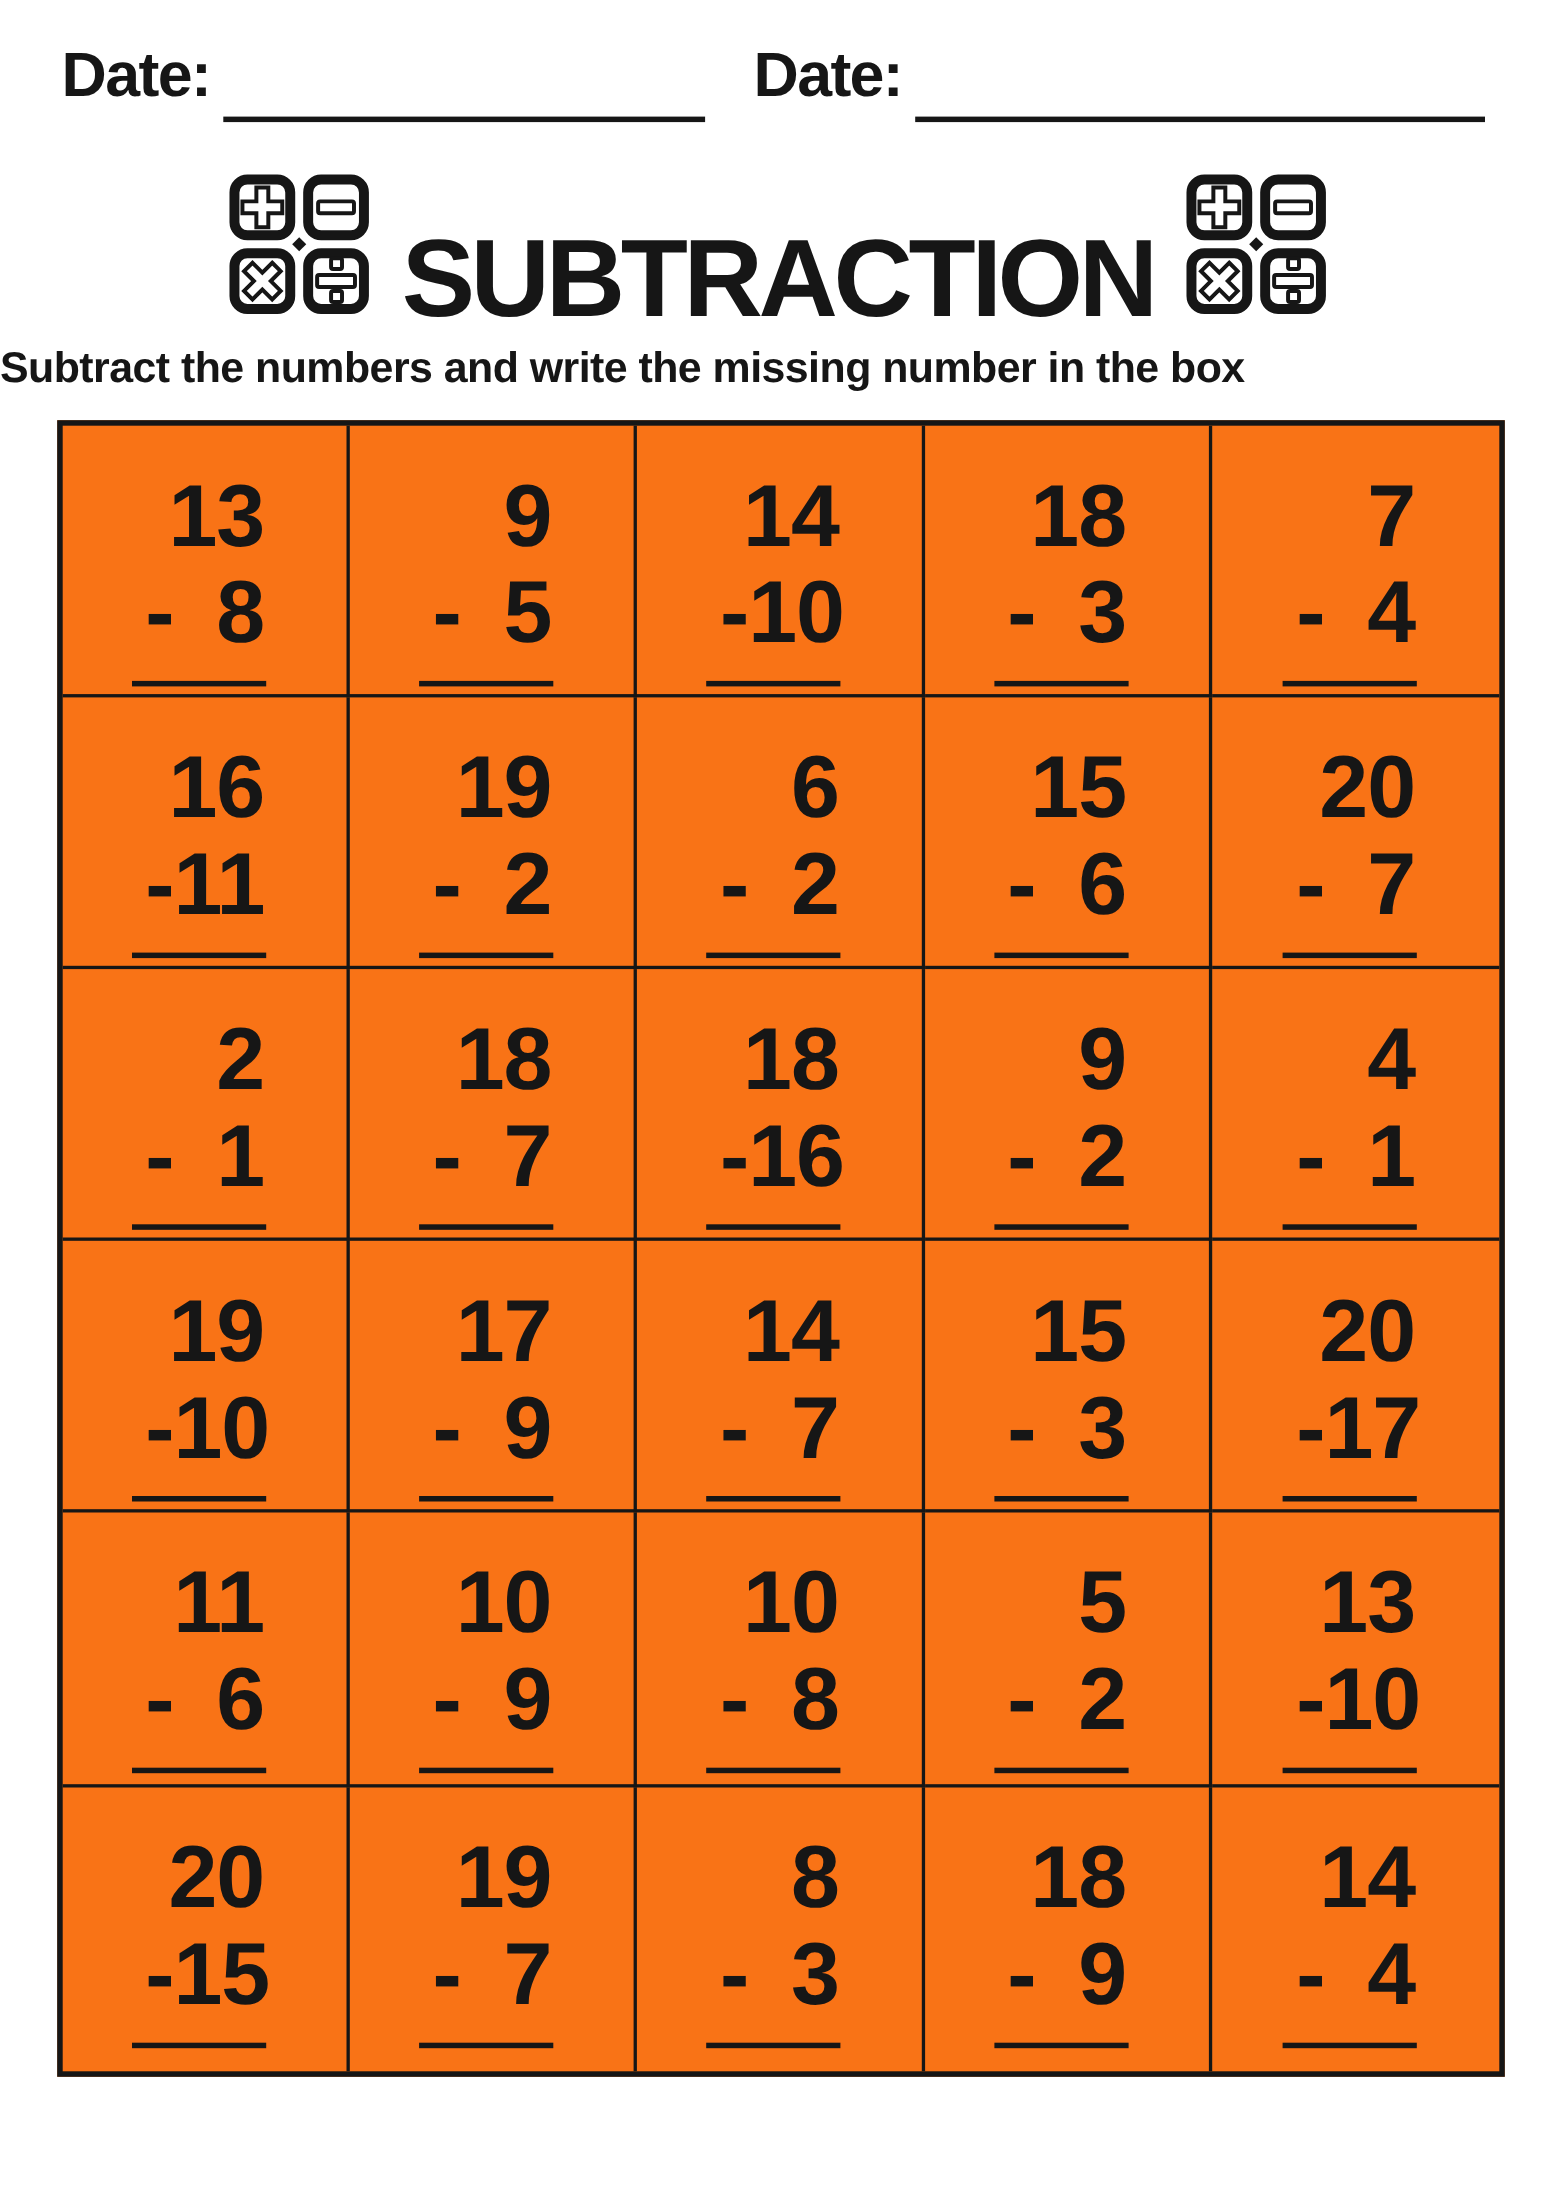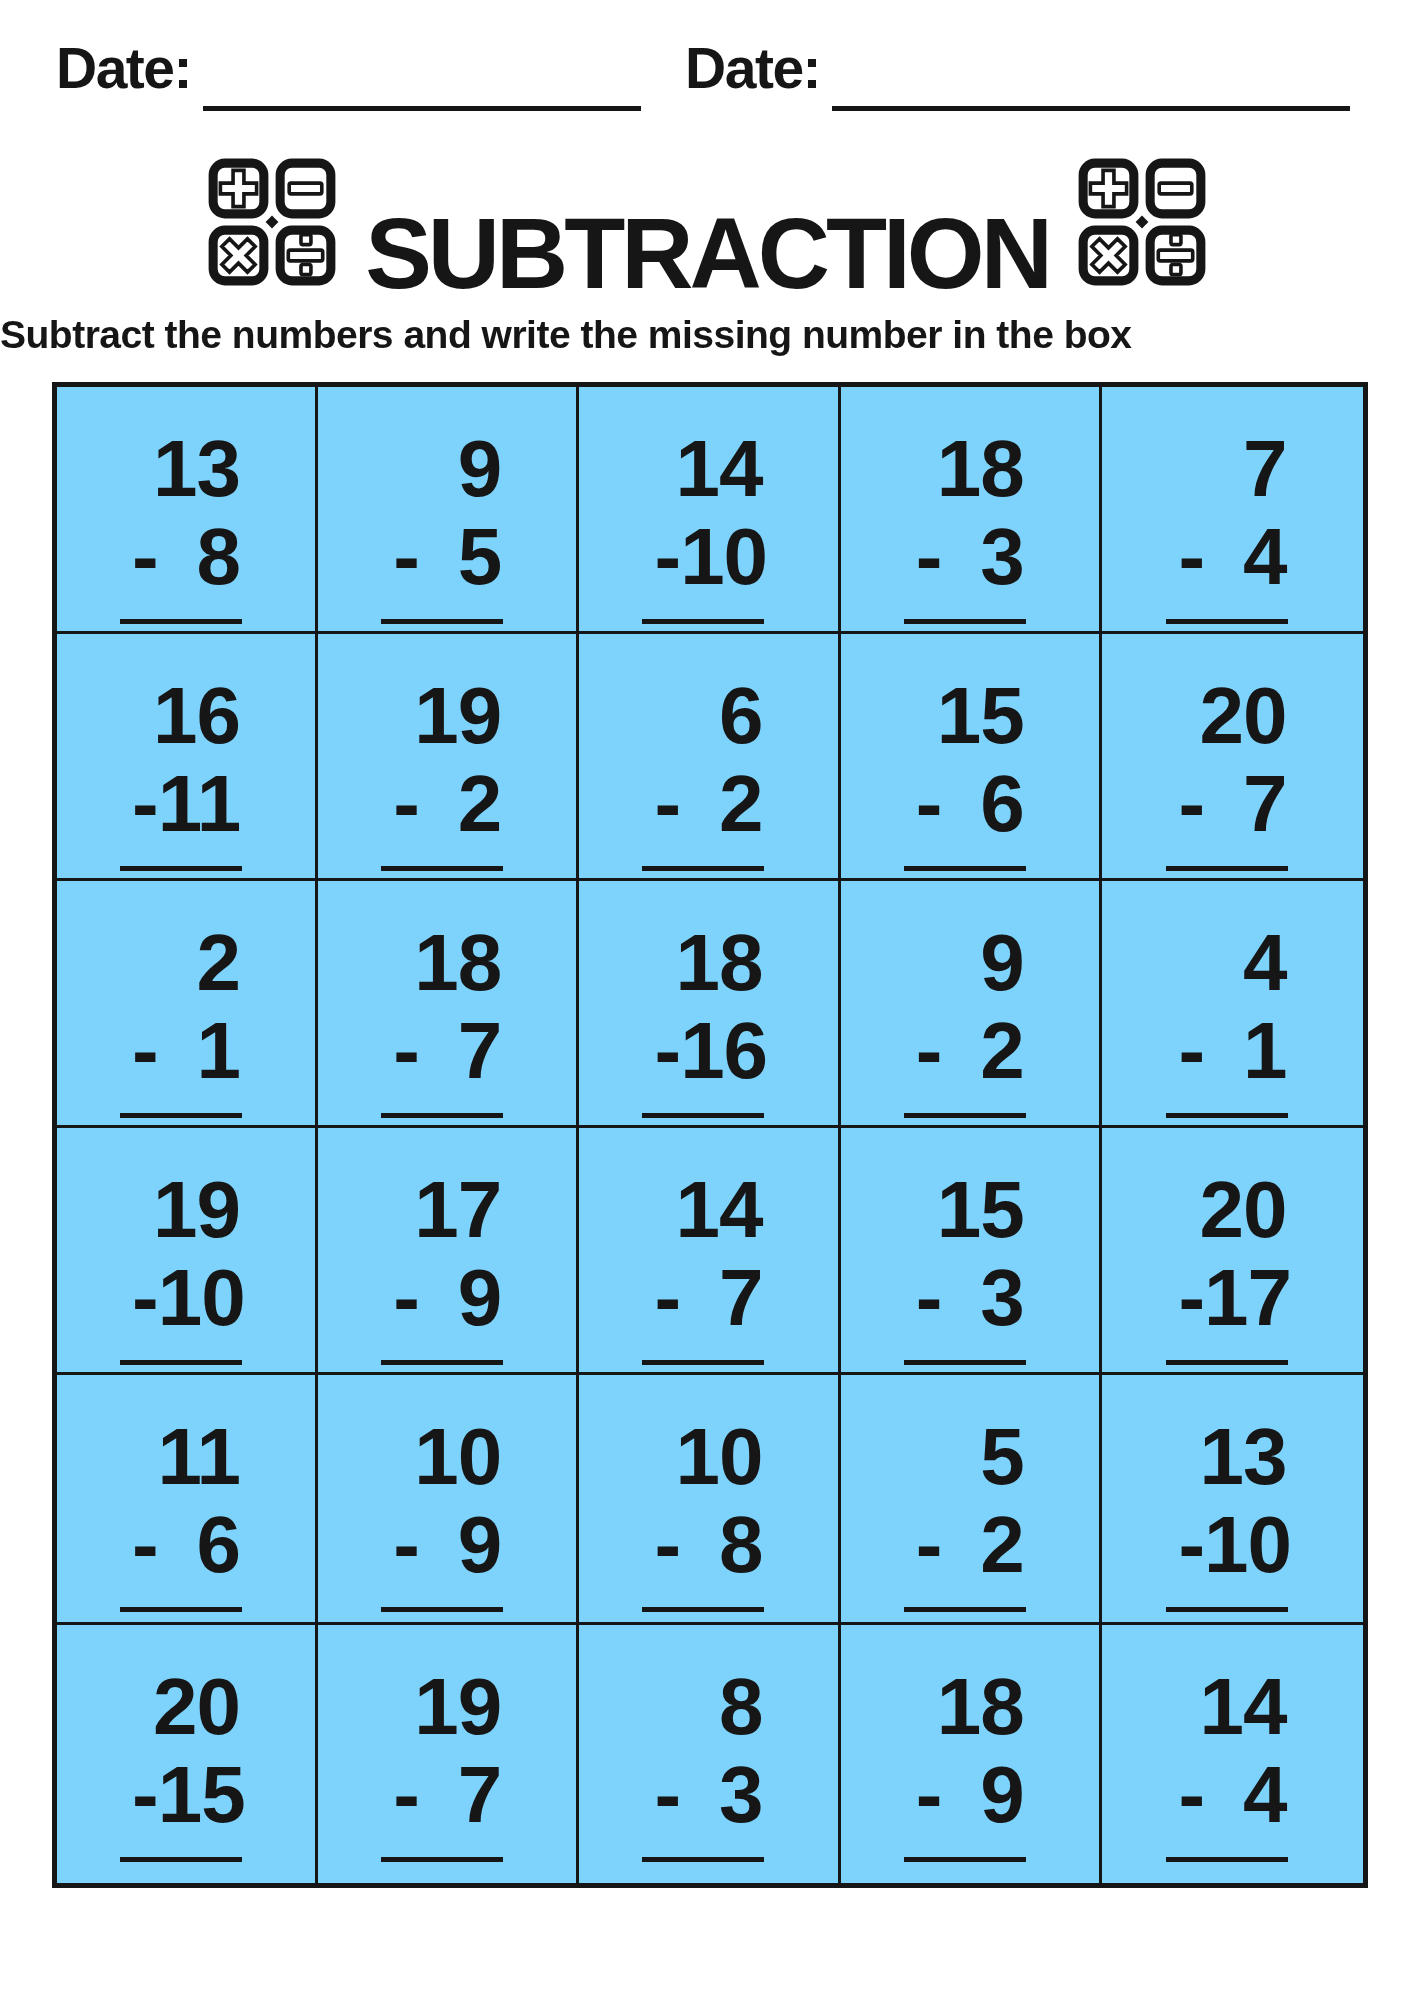--- a/index.html
+++ b/index.html
@@ -65,21 +65,21 @@
   }
 
   
   .grid {
     width: 1306px;
     margin: 28px 0 2px 52px;
     border: 5px solid #161616;
     display: grid;
     grid-template-columns: repeat(5, 1fr);
     grid-template-rows: repeat(4, 247px) 250px 258px;
-    background: #7dd3fc;
+    background: #f97316;
   }
   .cell {
     border-right: 3px solid #161616;
     border-bottom: 3px solid #161616;
   }
   .cell:nth-child(5n) { border-right: none; }
   .cell:nth-child(n+26) { border-bottom: none; }
 
   .prob { width: 108px; margin: 44px auto 0 auto; }
   .num {

